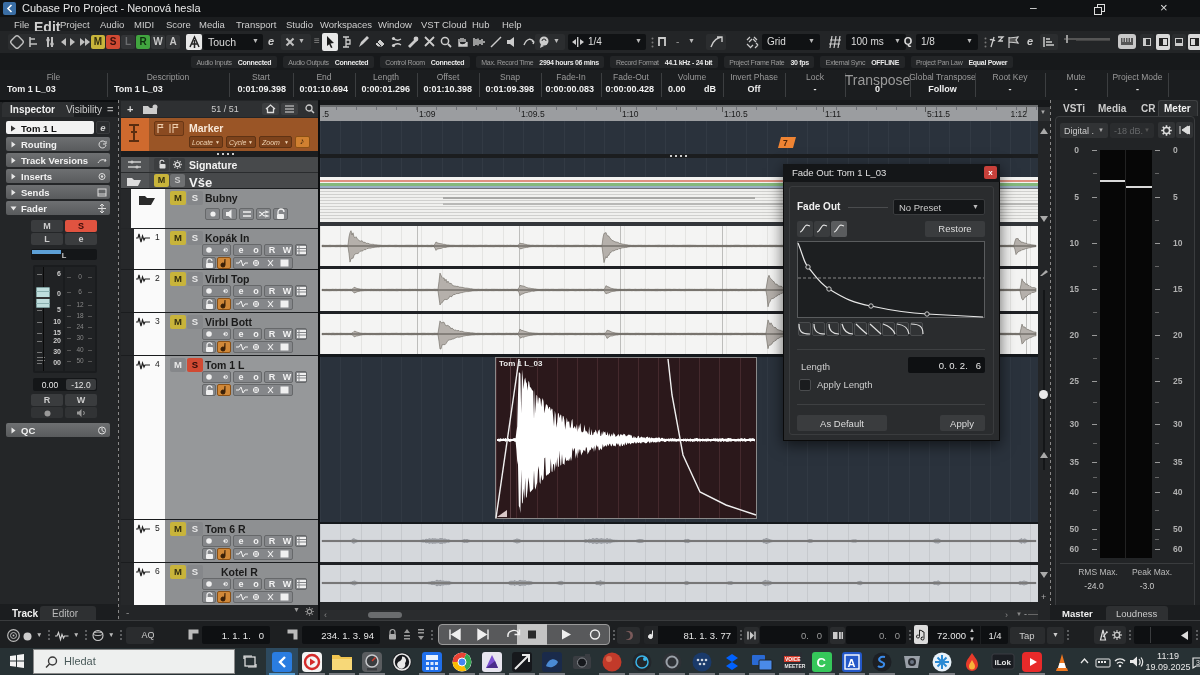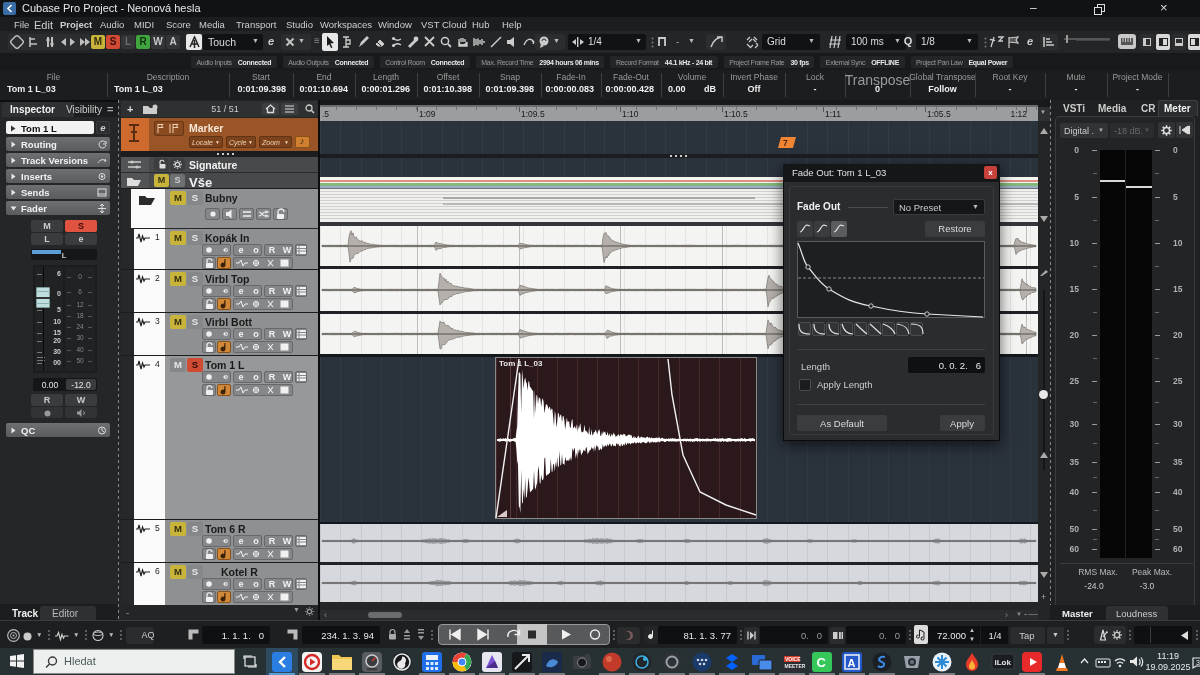--- a/index.html
+++ b/index.html
@@ -14,22 +14,22 @@
     <rect width="13" height="13" rx="2" fill="#3a6ea5"></rect>
     <path d="M8.5 3 L5 6.5 L8.5 10" stroke="#fff" stroke-width="1.6" fill="none"></path>
   </svg>
 <div class="tx" style="left:22px;top:2px;font-size:11px;color:#e8e8e8;font-weight:normal;">Cubase Pro Project - Neonová hesla</div>
 <div class="tx" style="left:1030px;top:1px;font-size:12px;color:#ddd;font-weight:normal;">–</div>
 <div class="a" style="left:1097px;top:4px;width:8px;height:8px;border:1px solid #ddd"></div>
 <div class="a" style="left:1094px;top:7px;width:8px;height:8px;border:1px solid #ddd;background:#101214"></div>
 <div class="tx" style="left:1160px;top:0px;font-size:13px;color:#ddd;font-weight:normal;">×</div>
 <div class="a" style="left:0px;top:17px;width:1200px;height:14px;background:#1b1d1f;"></div>
 <div class="tx" style="left:14px;top:19px;font-size:9.5px;color:#cfcfcf;font-weight:normal;">File</div>
-<div class="tx" style="left:34px;top:19px;font-size:11px;color:#cfcfcf;font-weight:normal;">Edit</div>
-<div class="tx" style="left:60px;top:19px;font-size:9.5px;color:#cfcfcf;font-weight:bold;">Project</div>
+<div class="tx" style="left:34px;top:19px;font-size:14px;color:#cfcfcf;font-weight:bold;">Edit</div>
+<div class="tx" style="left:60px;top:19px;font-size:9.5px;color:#cfcfcf;font-weight:normal;">Project</div>
 <div class="tx" style="left:100px;top:19px;font-size:9.5px;color:#cfcfcf;font-weight:normal;">Audio</div>
 <div class="tx" style="left:134px;top:19px;font-size:9.5px;color:#cfcfcf;font-weight:normal;">MIDI</div>
 <div class="tx" style="left:166px;top:19px;font-size:9.5px;color:#cfcfcf;font-weight:normal;">Score</div>
 <div class="tx" style="left:199px;top:19px;font-size:9.5px;color:#cfcfcf;font-weight:normal;">Media</div>
 <div class="tx" style="left:236px;top:19px;font-size:9.5px;color:#cfcfcf;font-weight:normal;">Transport</div>
 <div class="tx" style="left:286px;top:19px;font-size:9.5px;color:#cfcfcf;font-weight:normal;">Studio</div>
 <div class="tx" style="left:320px;top:19px;font-size:9.5px;color:#cfcfcf;font-weight:normal;">Workspaces</div>
 <div class="tx" style="left:378px;top:19px;font-size:9.5px;color:#cfcfcf;font-weight:normal;">Window</div>
 <div class="tx" style="left:421px;top:19px;font-size:9.5px;color:#cfcfcf;font-weight:normal;">VST Cloud</div>
 <div class="tx" style="left:472px;top:19px;font-size:9.5px;color:#cfcfcf;font-weight:normal;">Hub</div>
@@ -853,21 +853,21 @@
 <div class="tx" style="left:419px;top:109px;font-size:8.5px;color:#1a1a1a;font-weight:normal;">1:09</div>
 <div class="a" style="left:417px;top:107px;width:1px;height:5px;background:#555;"></div>
 <div class="tx" style="left:521px;top:109px;font-size:8.5px;color:#1a1a1a;font-weight:normal;">1:09.5</div>
 <div class="a" style="left:519px;top:107px;width:1px;height:5px;background:#555;"></div>
 <div class="tx" style="left:622px;top:109px;font-size:8.5px;color:#1a1a1a;font-weight:normal;">1:10</div>
 <div class="a" style="left:620px;top:107px;width:1px;height:5px;background:#555;"></div>
 <div class="tx" style="left:724px;top:109px;font-size:8.5px;color:#1a1a1a;font-weight:normal;">1:10.5</div>
 <div class="a" style="left:722px;top:107px;width:1px;height:5px;background:#555;"></div>
 <div class="tx" style="left:825px;top:109px;font-size:8.5px;color:#1a1a1a;font-weight:normal;">1:11</div>
 <div class="a" style="left:823px;top:107px;width:1px;height:5px;background:#555;"></div>
-<div class="tx" style="left:927px;top:109px;font-size:8.5px;color:#1a1a1a;font-weight:normal;">1:05.5</div>
+<div class="tx" style="left:927px;top:109px;font-size:8.5px;color:#1a1a1a;font-weight:normal;">5:11.5</div>
 <div class="a" style="left:925px;top:107px;width:1px;height:5px;background:#555;"></div>
 <div class="tx" style="left:1027px;top:109px;transform:translateX(-100%);font-size:8.5px;color:#1a1a1a;font-weight:normal;">1:12</div>
 <div class="a" style="left:1026px;top:107px;width:1px;height:5px;background:#555;"></div>
 <div class="a" style="left:336px;top:107px;width:1px;height:3px;background:#70727a;"></div>
 <div class="a" style="left:356px;top:107px;width:1px;height:3px;background:#70727a;"></div>
 <div class="a" style="left:376px;top:107px;width:1px;height:3px;background:#70727a;"></div>
 <div class="a" style="left:396px;top:107px;width:1px;height:3px;background:#70727a;"></div>
 <div class="a" style="left:416px;top:107px;width:1px;height:3px;background:#70727a;"></div>
 <div class="a" style="left:436px;top:107px;width:1px;height:3px;background:#70727a;"></div>
 <div class="a" style="left:456px;top:107px;width:1px;height:3px;background:#70727a;"></div>

